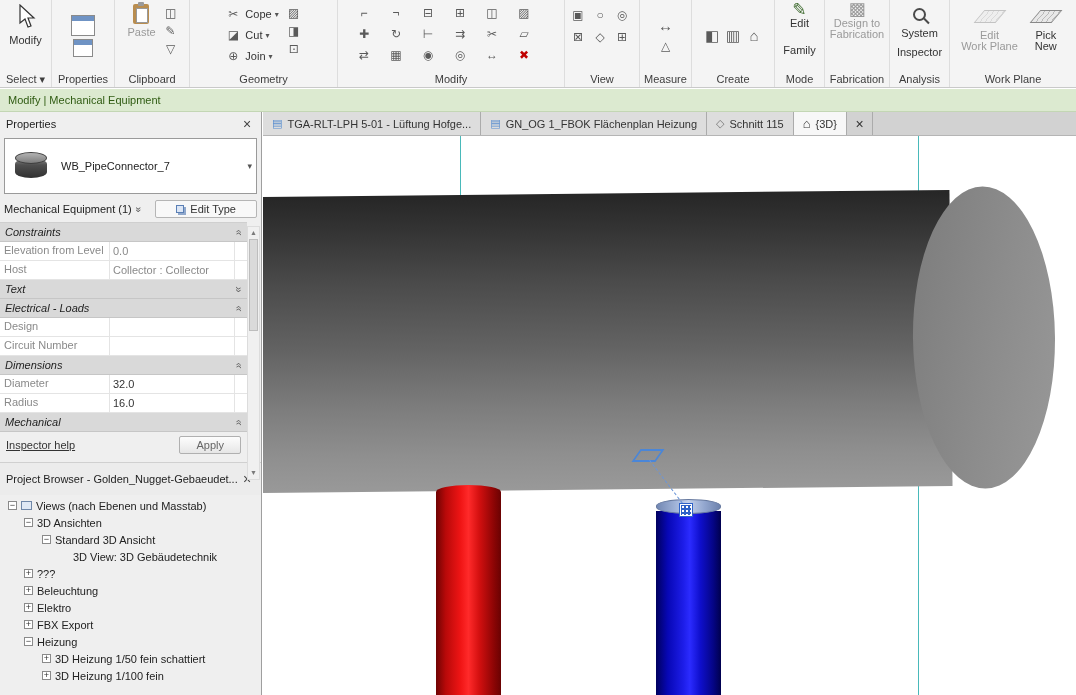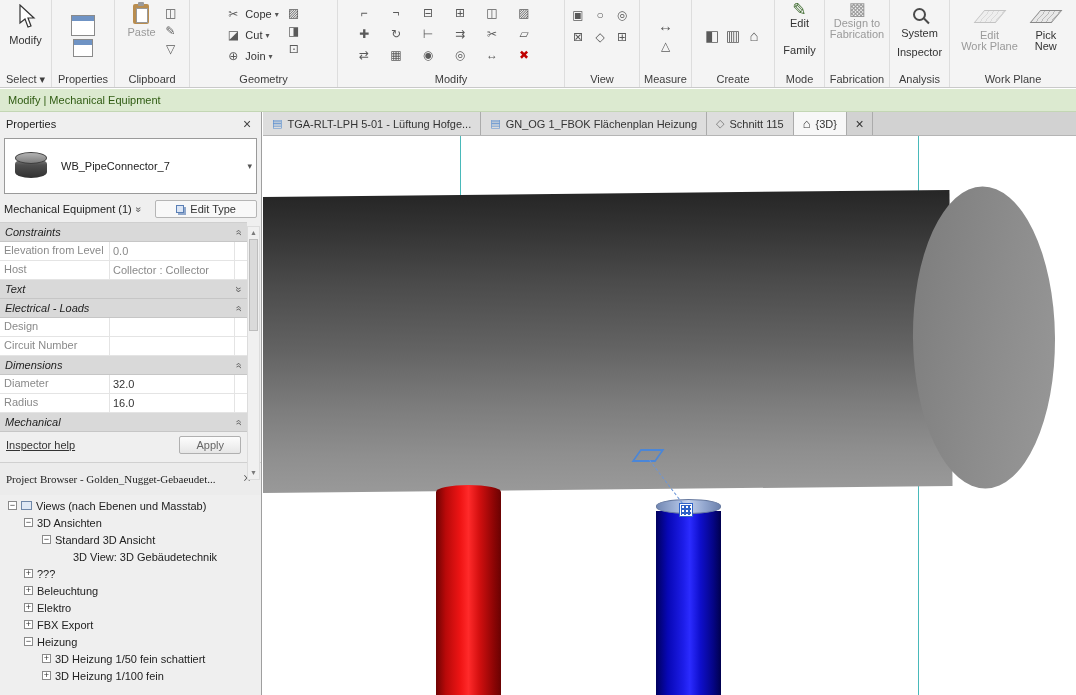--- a/index.html
+++ b/index.html
@@ -61,21 +61,21 @@
   .prow .pvalue { padding:1px 3px; border-right:1px solid #e4e4e4; color:#333; display:flex; align-items:center; }
   .prow .pvalue.gray { color:#8a8a8a; }
   .pinput { display:block; width:100%; height:15px; border:1px solid #333; background:#fff; }
   .psec { height:19px; background:#d9d9d9; border-bottom:1px solid #c6c6c6; display:flex; align-items:center; justify-content:space-between; padding:0 5px; color:#1e1e1e;font-style:italic; }
   #help-row { height:26px; display:flex; align-items:center; justify-content:space-between; padding:0 6px; margin-right:14px; }
   #help-link { color:#333; text-decoration:underline; }
   #apply-btn { border:1px solid #b0b0b0; background:linear-gradient(#fdfdfd,#e6e6e6); color:#666; padding:2px 16px; border-radius:2px; }
   #pscroll { position:absolute; right:1px; top:114px; width:13px; height:254px; background:#f0f0f0; border:1px solid #dcdcdc; display:flex; flex-direction:column; }
   #pscroll .sarr { height:12px; text-align:center; font-size:7px; color:#7a7a7a; line-height:12px; }
   #pscroll .sthumb { margin:0 1px; height:92px; background:#dadada; border:1px solid #bdbdbd; }
-  #pb-header { margin-top:4px; height:22px; background:#ececec; border-top:1px solid #d0d0d0; display:flex; align-items:center; justify-content:space-between; padding:16px 6px; color:#222; white-space:nowrap; overflow:hidden;font-family:Liberation Serif, serif; }
+  #pb-header { margin-top:4px; height:22px; background:#ececec; border-top:1px solid #d0d0d0; display:flex; align-items:center; justify-content:space-between; padding:16px 6px; color:#222; white-space:nowrap; overflow:hidden; }
   #pb-tree { padding-top:2px; background:#efefef; }
   .titem { height:17px; display:flex; align-items:center; gap:4px; white-space:nowrap; overflow:hidden; color:#222; }
   .texp { flex:none; width:9px; height:9px; border:1px solid #8a8a8a; background:#fff; font-size:9px; line-height:7px; text-align:center; color:#333; }
   .tspace { flex:none; width:9px; height:9px; }
   .tico { flex:none; width:11px; height:9px; border:1px solid #6f87a8; background:#dfe8f4; }
   .ind0{padding-left:8px} .ind1{padding-left:24px} .ind2{padding-left:42px} .ind3{padding-left:60px}
 
   
   #main { position:absolute; top:112px; left:263px; right:0; bottom:0; display:flex; flex-direction:column; }
   #tabbar { height:24px; background:#d2d2d2; display:flex; align-items:stretch; border-bottom:1px solid #b5b5b5; }

